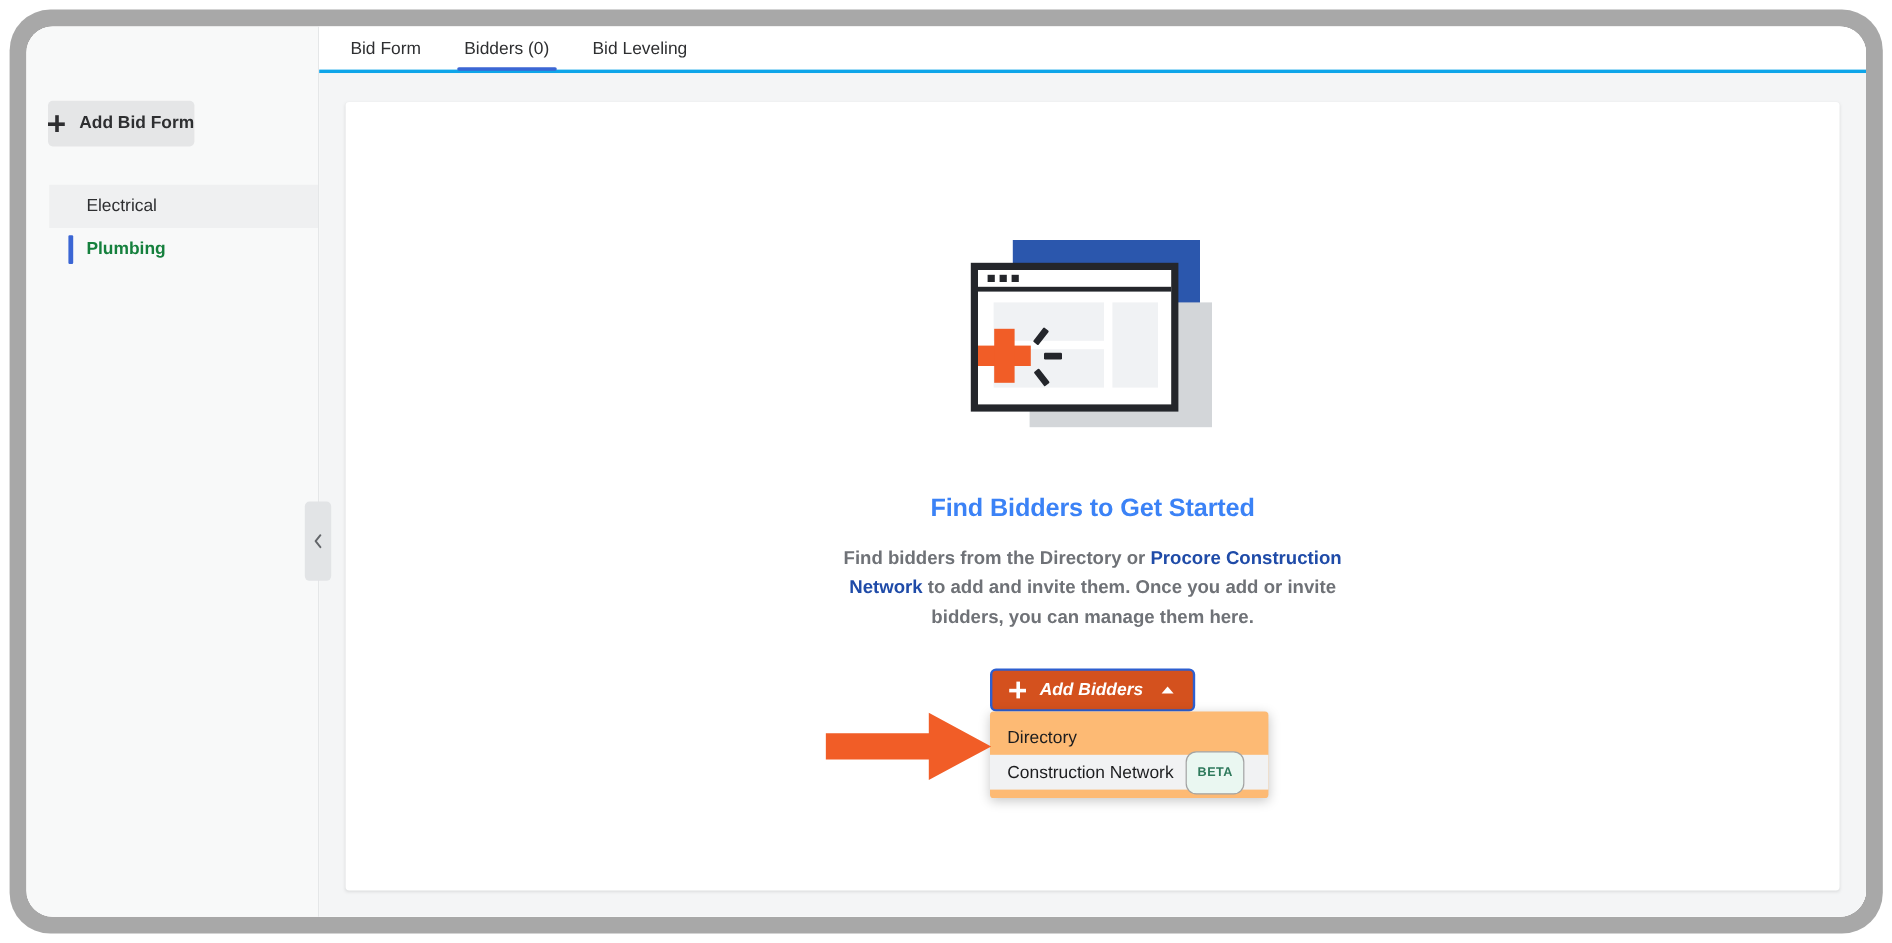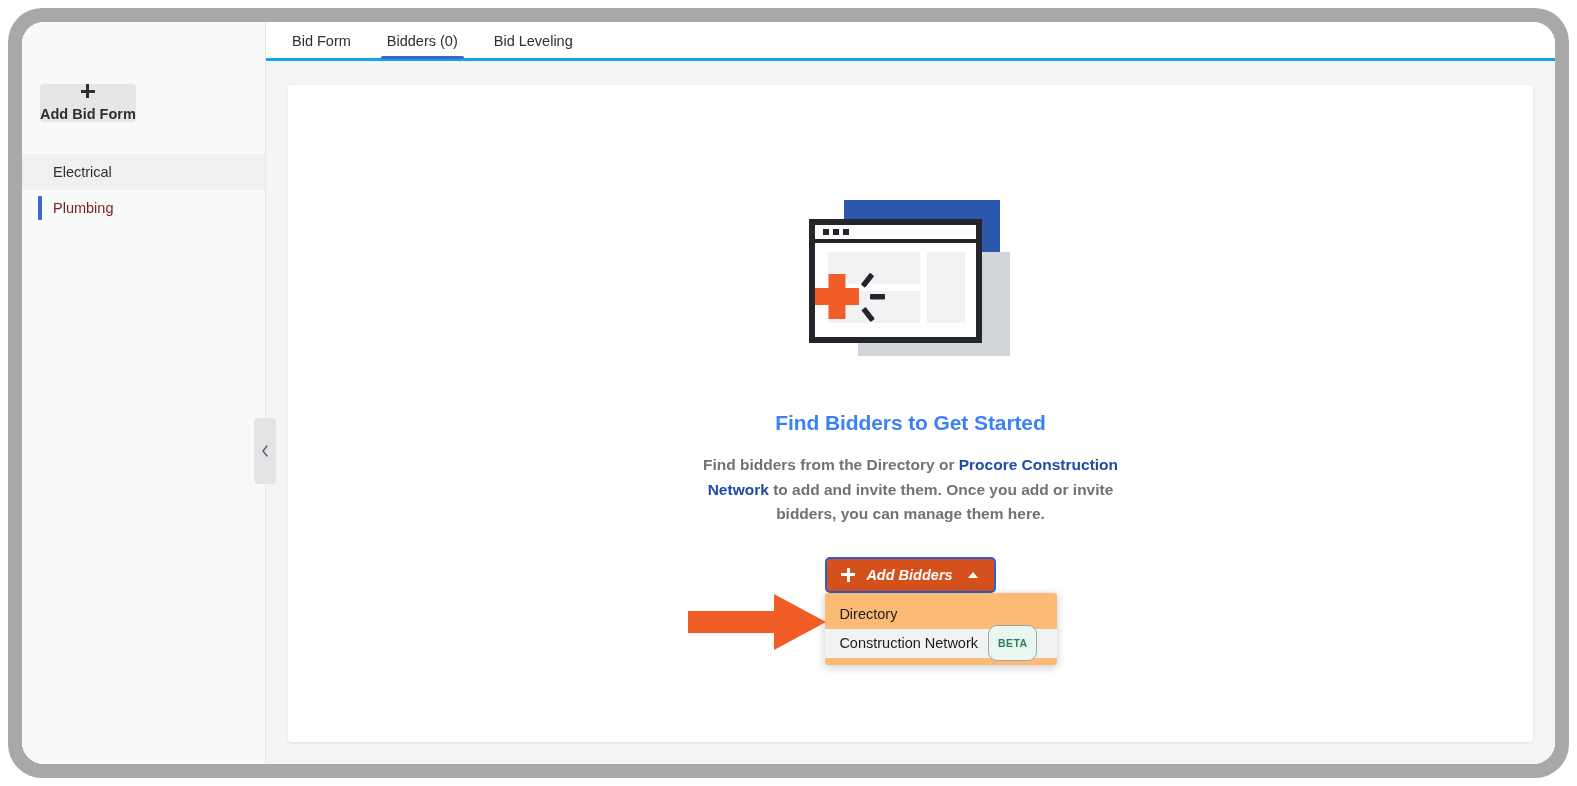--- a/index.html
+++ b/index.html
@@ -54,49 +54,48 @@
     margin: 0 18px;
     height: 38px;
     background: #e5e6e7;
     border: none;
     border-radius: 4px;
     cursor: pointer;
     font-family: "Liberation Sans", sans-serif;
     font-size: 14.5px;
     font-weight: 700;
     color: #2e2f31;
-    flex-direction: column;
   }
   .plus-glyph {
     display: inline-block;
     position: relative;
     width: 14px; height: 14px;
   }
   .plus-glyph::before, .plus-glyph::after {
     content: "";
     position: absolute;
     background: currentColor;
   }
   .plus-glyph::before { left: 0; top: 5.5px; width: 14px; height: 3px; }
   .plus-glyph::after  { top: 0; left: 5.5px; height: 14px; width: 3px; }
 
-  .bidform-list { margin-top: 32px; }
+  .bidform-list { margin-top: 32px; padding-left: 19px; }
   .bidform-item {
     position: relative;
     height: 36px;
     display: flex;
     align-items: center;
     padding-left: 31px;
     font-size: 14.5px;
     color: #2e2f31;
     cursor: pointer;
     user-select: none;
   }
   .bidform-item.hovered { background: #eff0f1; }
-  .bidform-item.selected { color: #7f1d1d; font-weight: 400; }
+  .bidform-item.selected { color: #15803d; font-weight: 700; }
   .bidform-item.selected::before {
     content: "";
     position: absolute;
     left: 16px; top: 6px;
     width: 4px; height: 24px;
     background: #3b66d4;
     border-radius: 1px;
   }
 
   

